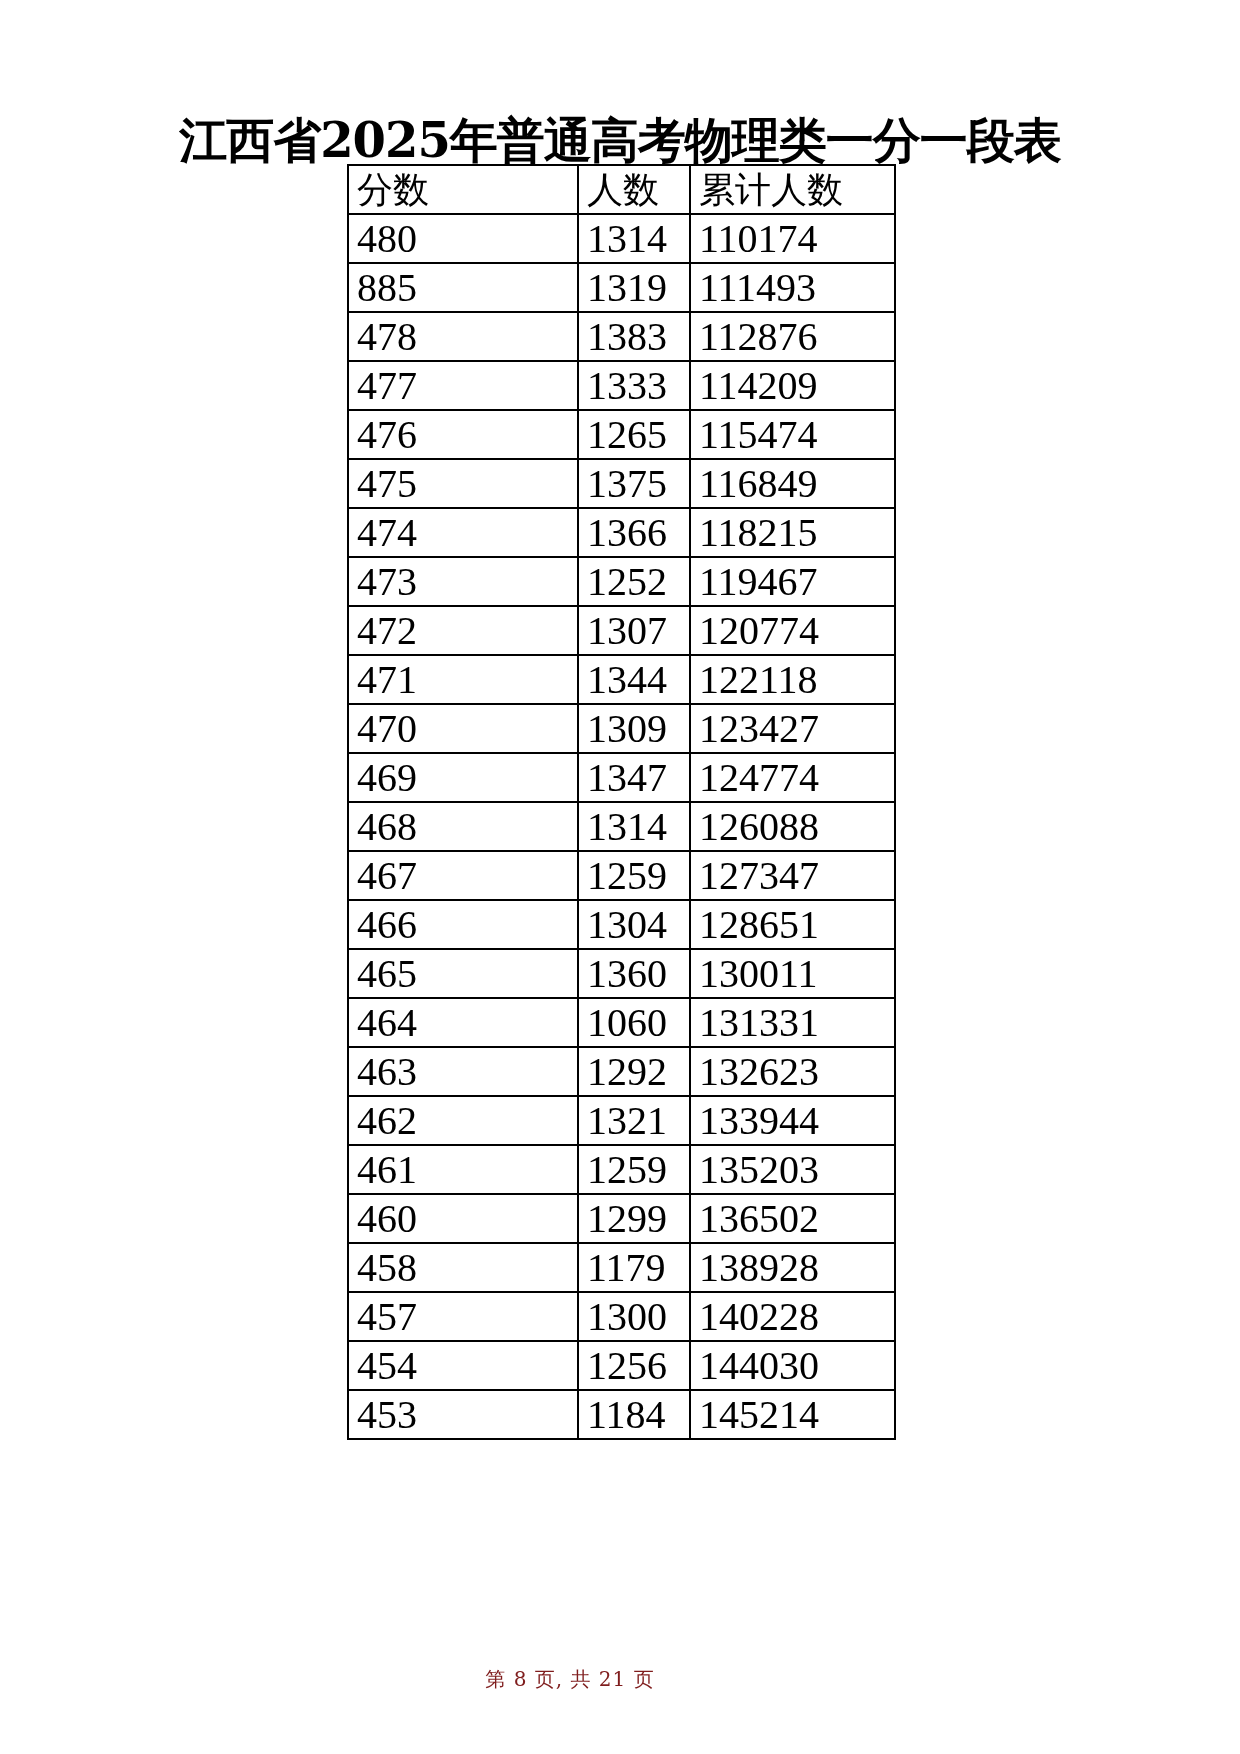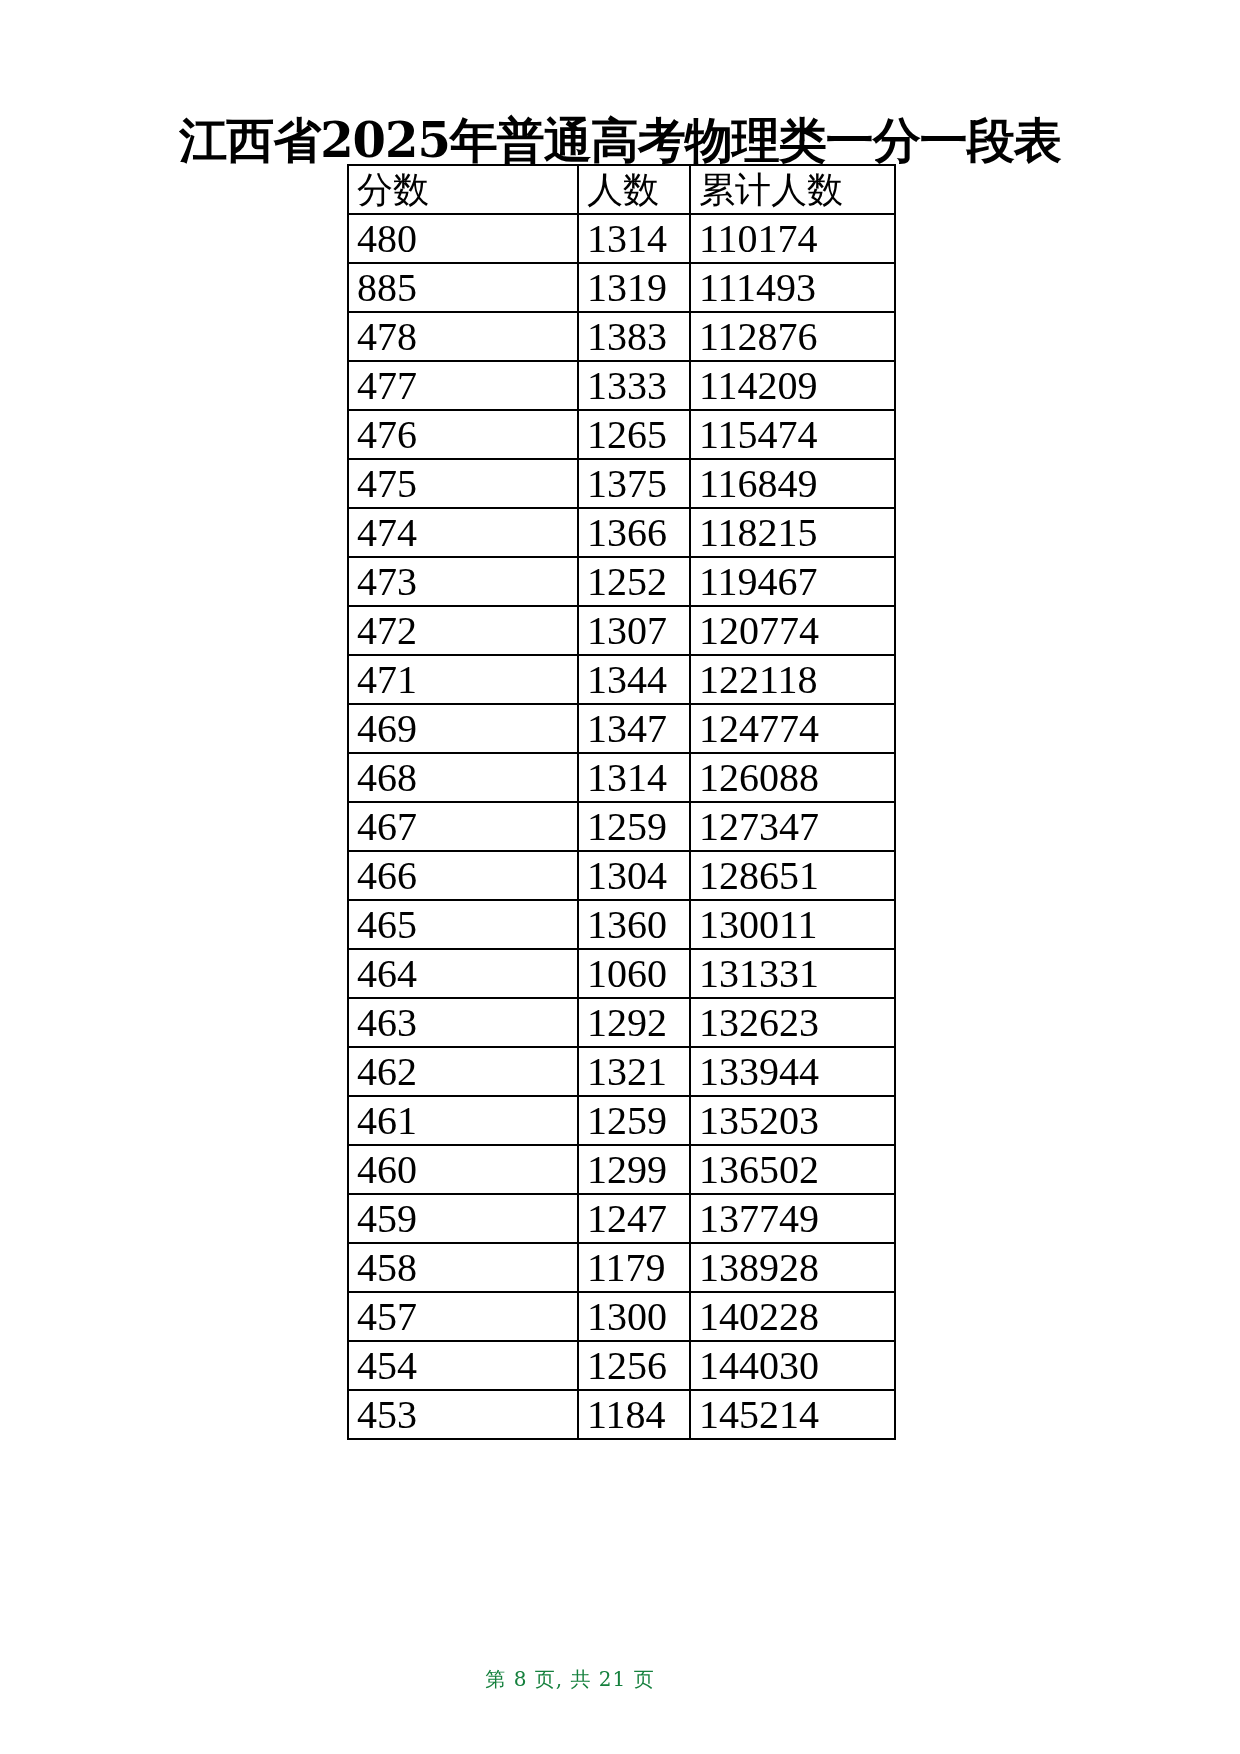--- a/index.html
+++ b/index.html
@@ -60,21 +60,21 @@
       height: 46px;
     }
     .page-footer {
       position: absolute;
       top: 1666px;
       left: 0;
       width: 1140px;
       text-align: center;
       font-family: "DejaVu Serif", "Liberation Serif", serif;
       font-size: 20px;
-      color: #15803d;
+      color: #7f1d1d;
       letter-spacing: 1px;
     }
   </style>
 </head>
 <body>
 
 <h1 class="page-title">江西省2025年普通高考物理类一分一段表</h1>
 
 <table class="score-table">
   <colgroup>
@@ -134,20 +134,25 @@
         <td>472</td>
         <td>1307</td>
         <td>120774</td>
       </tr>
       <tr>
         <td>471</td>
         <td>1344</td>
         <td>122118</td>
       </tr>
       <tr>
+        <td>470</td>
+        <td>1309</td>
+        <td>123427</td>
+      </tr>
+      <tr>
         <td>469</td>
         <td>1347</td>
         <td>124774</td>
       </tr>
       <tr>
         <td>468</td>
         <td>1314</td>
         <td>126088</td>
       </tr>
       <tr>
@@ -184,25 +189,20 @@
         <td>461</td>
         <td>1259</td>
         <td>135203</td>
       </tr>
       <tr>
         <td>460</td>
         <td>1299</td>
         <td>136502</td>
       </tr>
       <tr>
-        <td>459</td>
-        <td>1247</td>
-        <td>137749</td>
-      </tr>
-      <tr>
         <td>458</td>
         <td>1179</td>
         <td>138928</td>
       </tr>
       <tr>
         <td>457</td>
         <td>1300</td>
         <td>140228</td>
       </tr>
       <tr>

